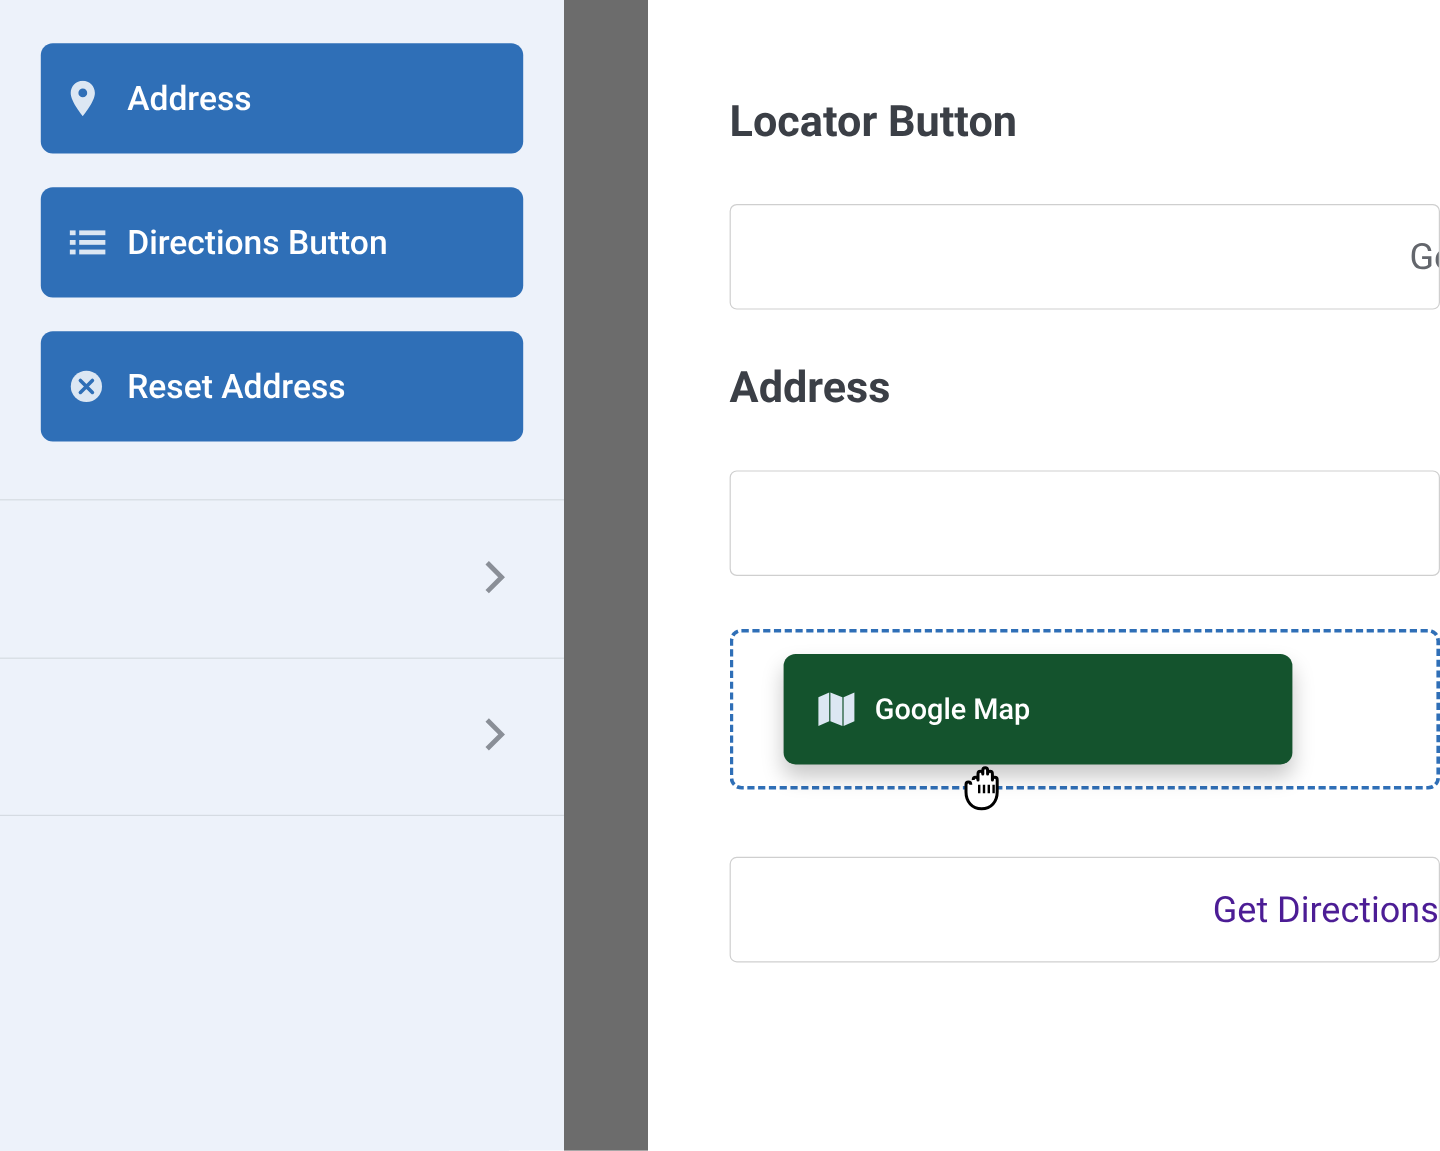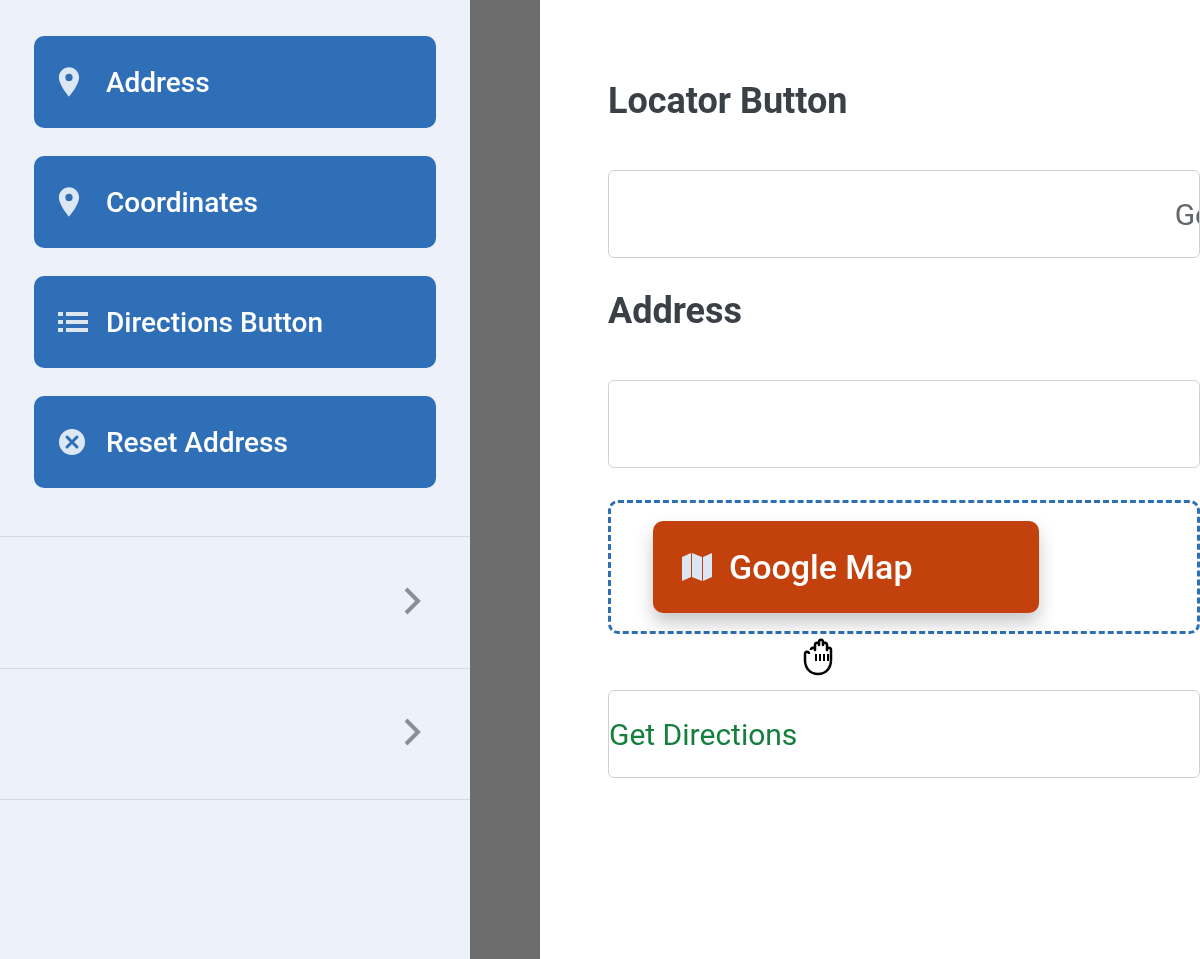--- a/index.html
+++ b/index.html
@@ -69,45 +69,45 @@
     color: #3b3f46;
     margin-bottom: 48px;
   }
   .field-box {
     border: 1px solid #cfcfcf;
     border-radius: 6px;
     height: 88px;
     width: 100%;
     display: flex;
     align-items: center;
-    justify-content: flex-start;
+    justify-content: flex-end;
     font-size: 30px;
-    color: #15803d;
+    color: #4c1d95;
     overflow: hidden;
   }
-  .section { margin-bottom: 32px; }
+  .section { margin-bottom: 44px; }
 
   .drop-zone {
     border: 3px dashed #2f6fb7;
     border-radius: 10px;
     padding: 18px 0 18px 42px;
     margin-bottom: 56px;
     background: #fff;
     position: relative;
   }
   .map-chip {
-    width: 386px;
+    width: 424px;
     height: 92px;
-    background: #c2410c;
+    background: #14532d;
     color: #fff;
     border-radius: 10px;
     display: flex;
     align-items: center;
     padding: 0 28px;
-    font-size: 34px;
+    font-size: 24px;
     font-weight: 500;
     box-shadow: 0 10px 18px rgba(0,0,0,0.22);
     cursor: grab;
   }
   .map-chip .icon { width: 48px; display: flex; align-items: center; color: #dce7f3; }
 
   .grab-cursor {
     position: absolute;
     left: 796px;
     top: 626px;
@@ -131,28 +131,20 @@
 <div class="sidebar">
   <div class="side-btn">
     <span class="icon">
       <svg width="22" height="30" viewBox="0 0 24 32" fill="currentColor">
           <path d="M12 0C6 0 1 5 1 11c0 8 11 21 11 21s11-13 11-21C23 5 18 0 12 0zm0 15a4 4 0 1 1 0-8 4 4 0 0 1 0 8z"></path>
         </svg>
     </span>
     <span class="label">Address</span>
   </div>
 
-  <div class="side-btn">
-    <span class="icon">
-      <svg width="22" height="30" viewBox="0 0 24 32" fill="currentColor">
-          <path d="M12 0C6 0 1 5 1 11c0 8 11 21 11 21s11-13 11-21C23 5 18 0 12 0zm0 15a4 4 0 1 1 0-8 4 4 0 0 1 0 8z"></path>
-        </svg>
-    </span>
-    <span class="label">Coordinates</span>
-  </div>
 
   <div class="side-btn">
     <span class="icon">
       <svg width="30" height="24" viewBox="0 0 30 24" fill="currentColor">
         <rect x="0" y="2" width="5" height="4"></rect>
           <rect x="8" y="2" width="22" height="4"></rect>
         <rect x="0" y="10" width="5" height="4"></rect>
           <rect x="8" y="10" width="22" height="4"></rect>
         <rect x="0" y="18" width="5" height="4"></rect>
           <rect x="8" y="18" width="22" height="4"></rect>

